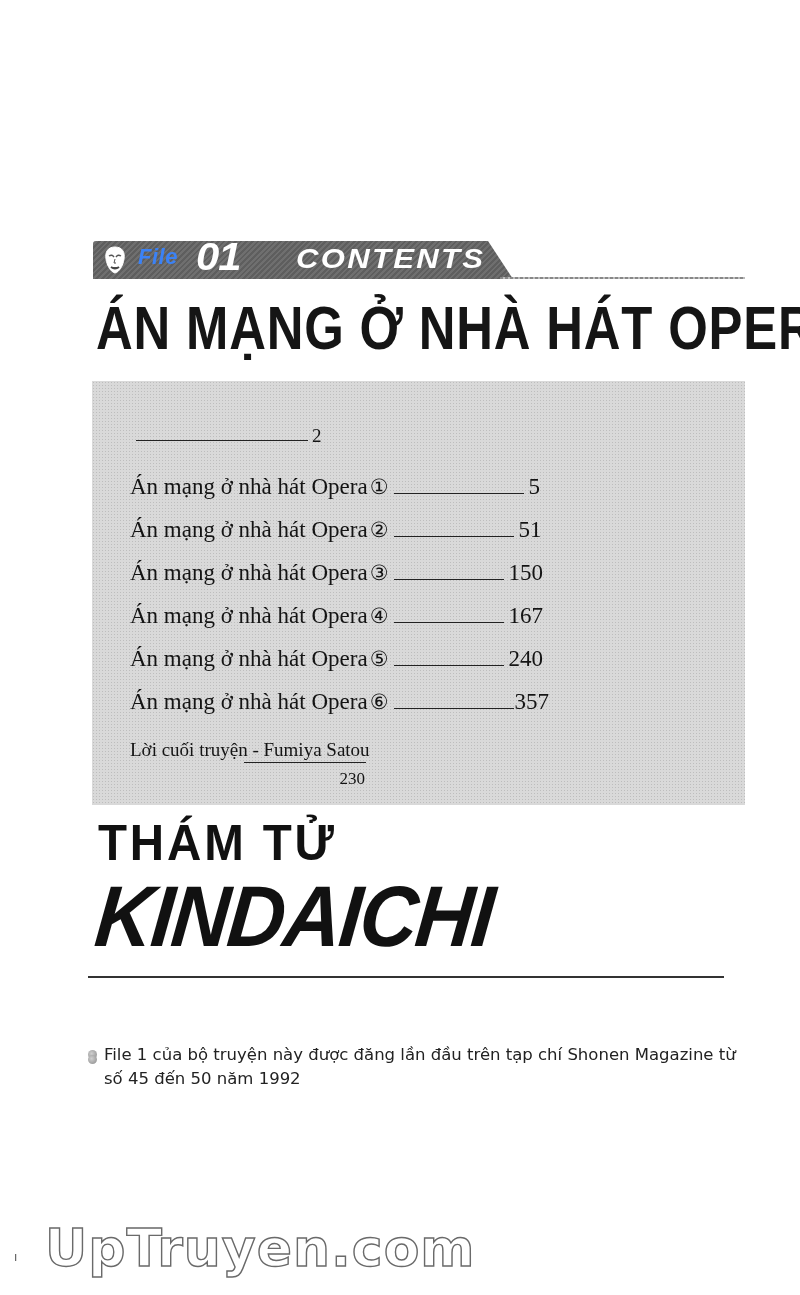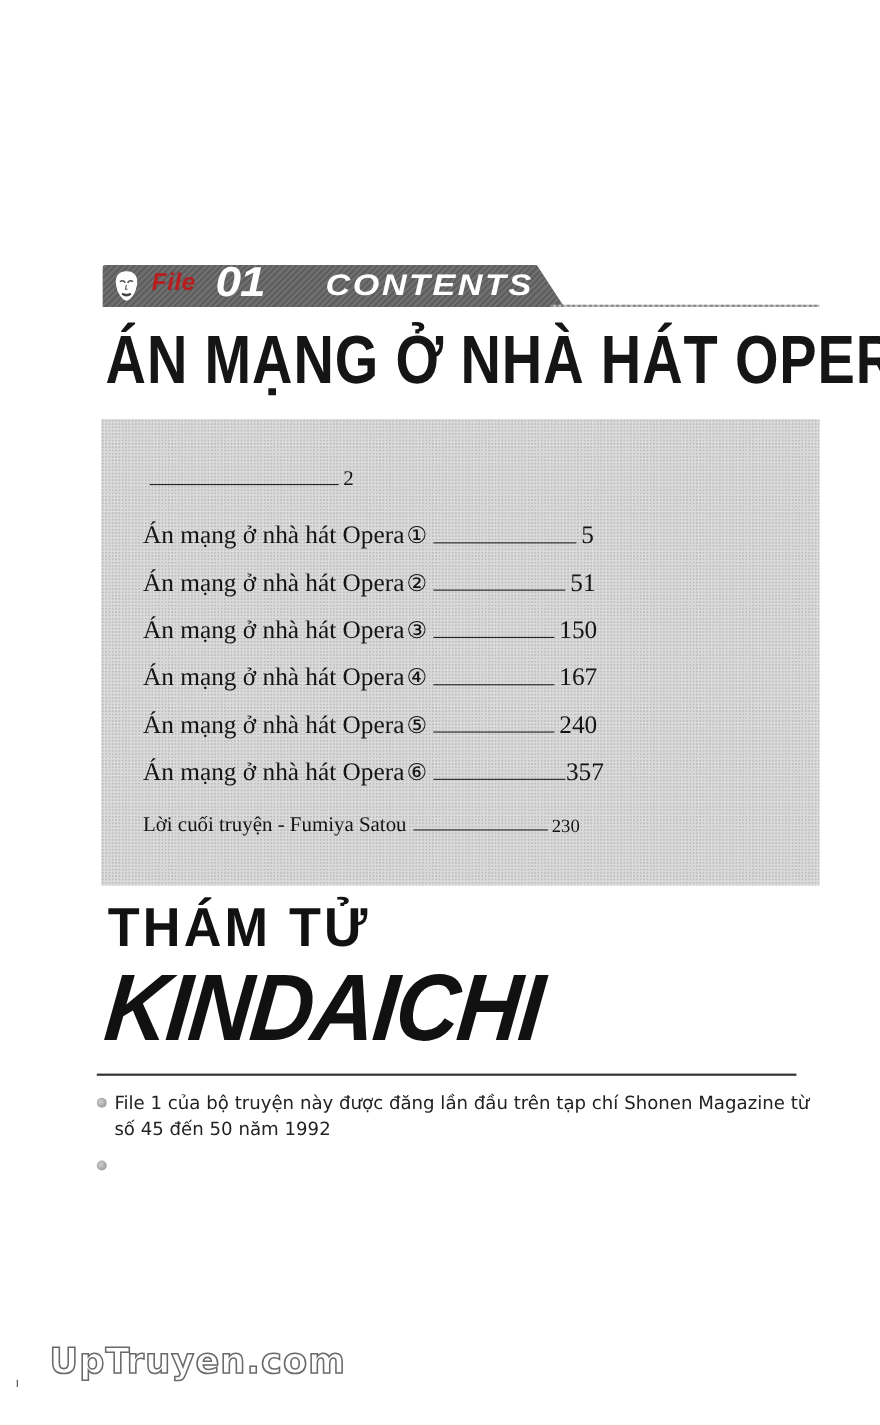--- a/index.html
+++ b/index.html
@@ -18,21 +18,21 @@
     }
     .header-line {
       left: 500px; top: 277px; width: 245px; height: 2px;
       background: repeating-linear-gradient(90deg, #888 0, #888 3px, #bbb 3px, #bbb 5px);
     }
     .mask-icon {
       left: 103px; top: 246px; width: 24px; height: 28px;
     }
     .file-label {
       left: 138px; top: 244px; font-family: "Liberation Sans", sans-serif;
-      font-weight: bold; font-style: italic; font-size: 22px; color: #b91c1c; letter-spacing: 0.5px;
+      font-weight: bold; font-style: italic; font-size: 22px; color: #3b82f6; letter-spacing: 0.5px;
     }
     .file-num {
       left: 196px; top: 236px; font-family: "Liberation Sans", sans-serif;
       font-weight: bold; font-style: italic; font-size: 38px; color: #fff; letter-spacing: -1px;
       transform: scaleX(1.1); transform-origin: left;
     }
     .contents-label {
       left: 296px; top: 244px; font-family: "Liberation Sans", sans-serif;
       font-weight: bold; font-style: italic; font-size: 27px; color: #fff; letter-spacing: 2px;
       transform: scaleX(1.15); transform-origin: left;
@@ -85,21 +85,21 @@
       font-family: "DejaVu Sans", sans-serif; font-size: 16.5px; line-height: 24px; color: #222;
     }
     .bullet {
       position: absolute; left: -16px; top: 7px; width: 9px; height: 9px; border-radius: 50%;
       background: radial-gradient(circle at 40% 40%, #cfcfcf, #8a8a8a);
     }
 
     
     .watermark {
       left: 45px; top: 1218px; font-family: "DejaVu Sans", sans-serif; font-weight: bold;
-      font-size: 32px; color: #fff; letter-spacing: 1px;
+      font-size: 52px; color: #fff; letter-spacing: 1px;
       -webkit-text-stroke: 1.4px #6a6a6a;
       text-shadow: 0 0 0 #888;
     }
     .page-marker { left: 14px; top: 1250px; font-size: 12px; color: #555; font-family: "DejaVu Sans", sans-serif; }
   </style>
 </head>
 <body>
 
 <div class="abs header-tab"></div>
 <div class="abs header-line"></div>
@@ -158,31 +158,31 @@
   <span class="toc-page">240</span>
 </div>
 
 <div class="toc-row large" style="top:689px;">
   <span class="toc-label">Án mạng ở nhà hát Opera</span>
   <span class="toc-circle">⑥</span>
   <span class="toc-leader" style="width:120px; margin-right:0;"></span>
   <span class="toc-page">357</span>
 </div>
 
-<div class="toc-row small" style="top:739px;">
+<div class="toc-row small" style="top:739px;flex-direction:column;">
   <span class="toc-label">Lời cuối truyện - Fumiya Satou</span>
   <span class="toc-leader" style="width:122px;"></span>
   <span class="toc-page" style="font-size:17px;">230</span>
 </div>
 
 <div class="abs series-top">THÁM TỬ</div>
 <div class="abs series-main">KINDAICHI</div>
 <div class="abs series-rule"></div>
 
-<div class="note" style="top:991px;">
+<div class="note" style="top:1043px;">
   <span class="bullet"></span>
   <span>File 1 của bộ truyện này được đăng lần đầu trên tạp chí Shonen Magazine từ số 45 đến 50 năm 1992</span>
 </div>
 <div class="note" style="top:1048px;">
   <span class="bullet"></span>
 </div>
 
 <div class="abs watermark">UpTruyen.com</div>
 <div class="abs page-marker">ı</div>
 

